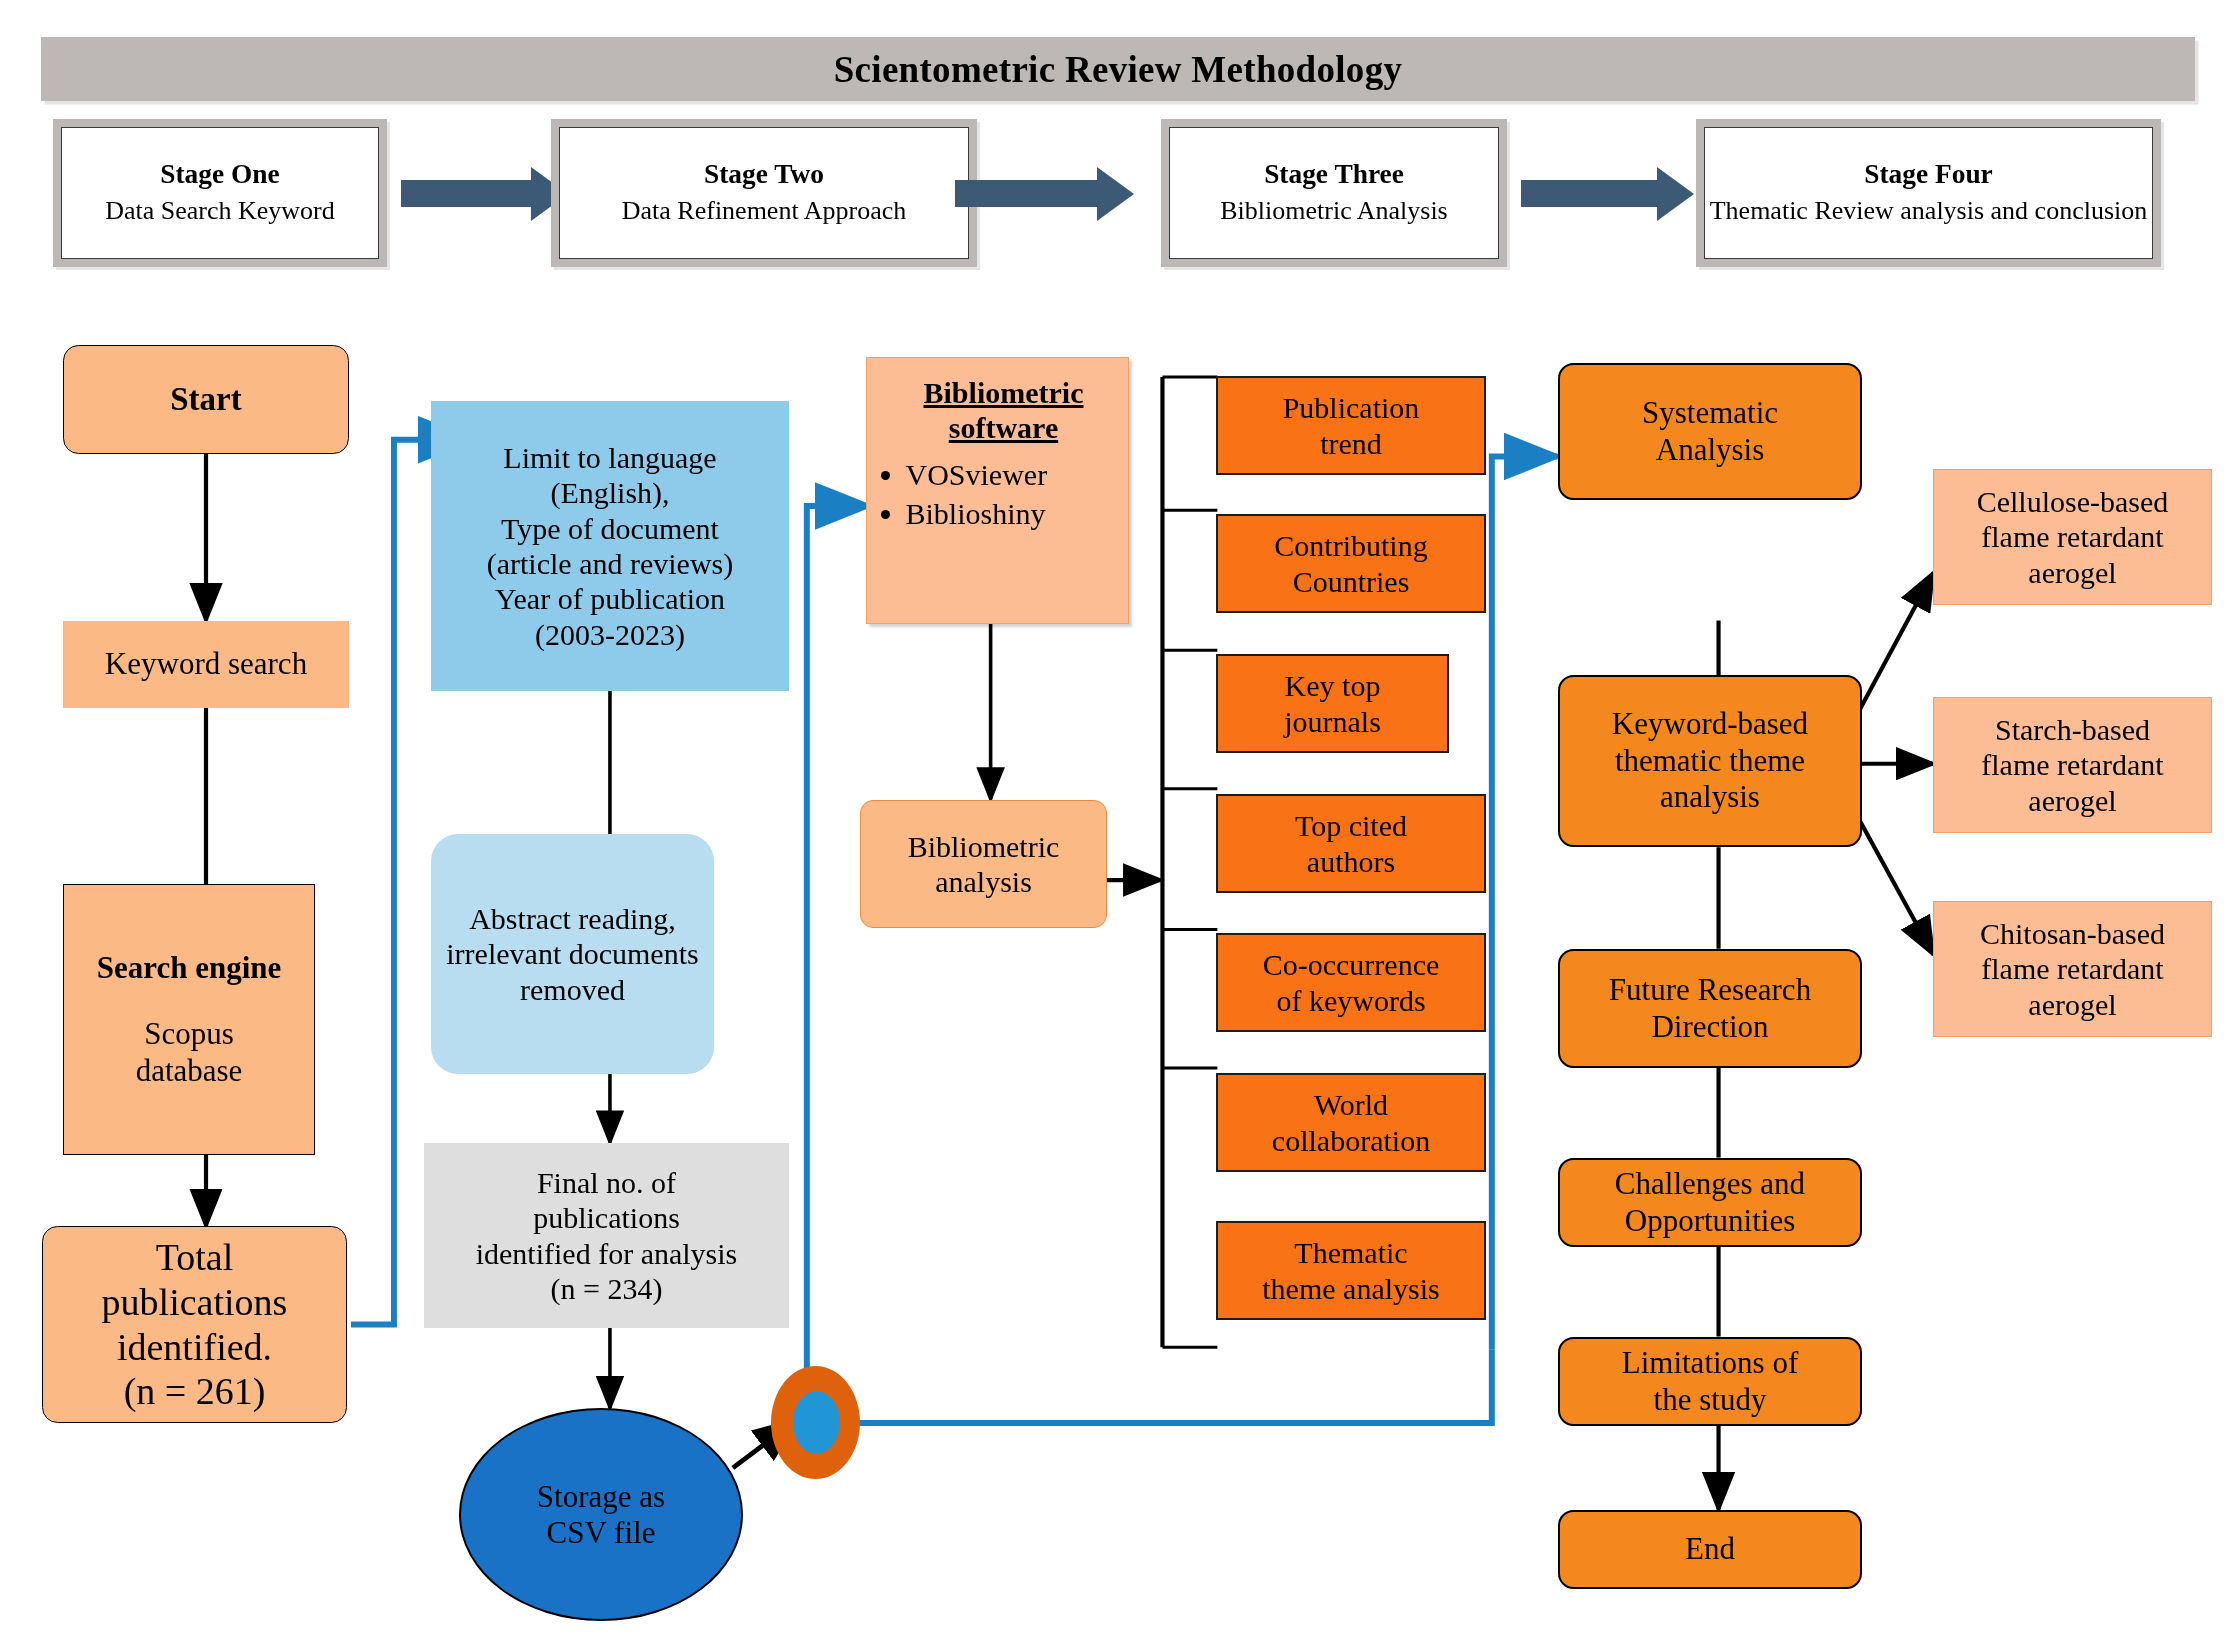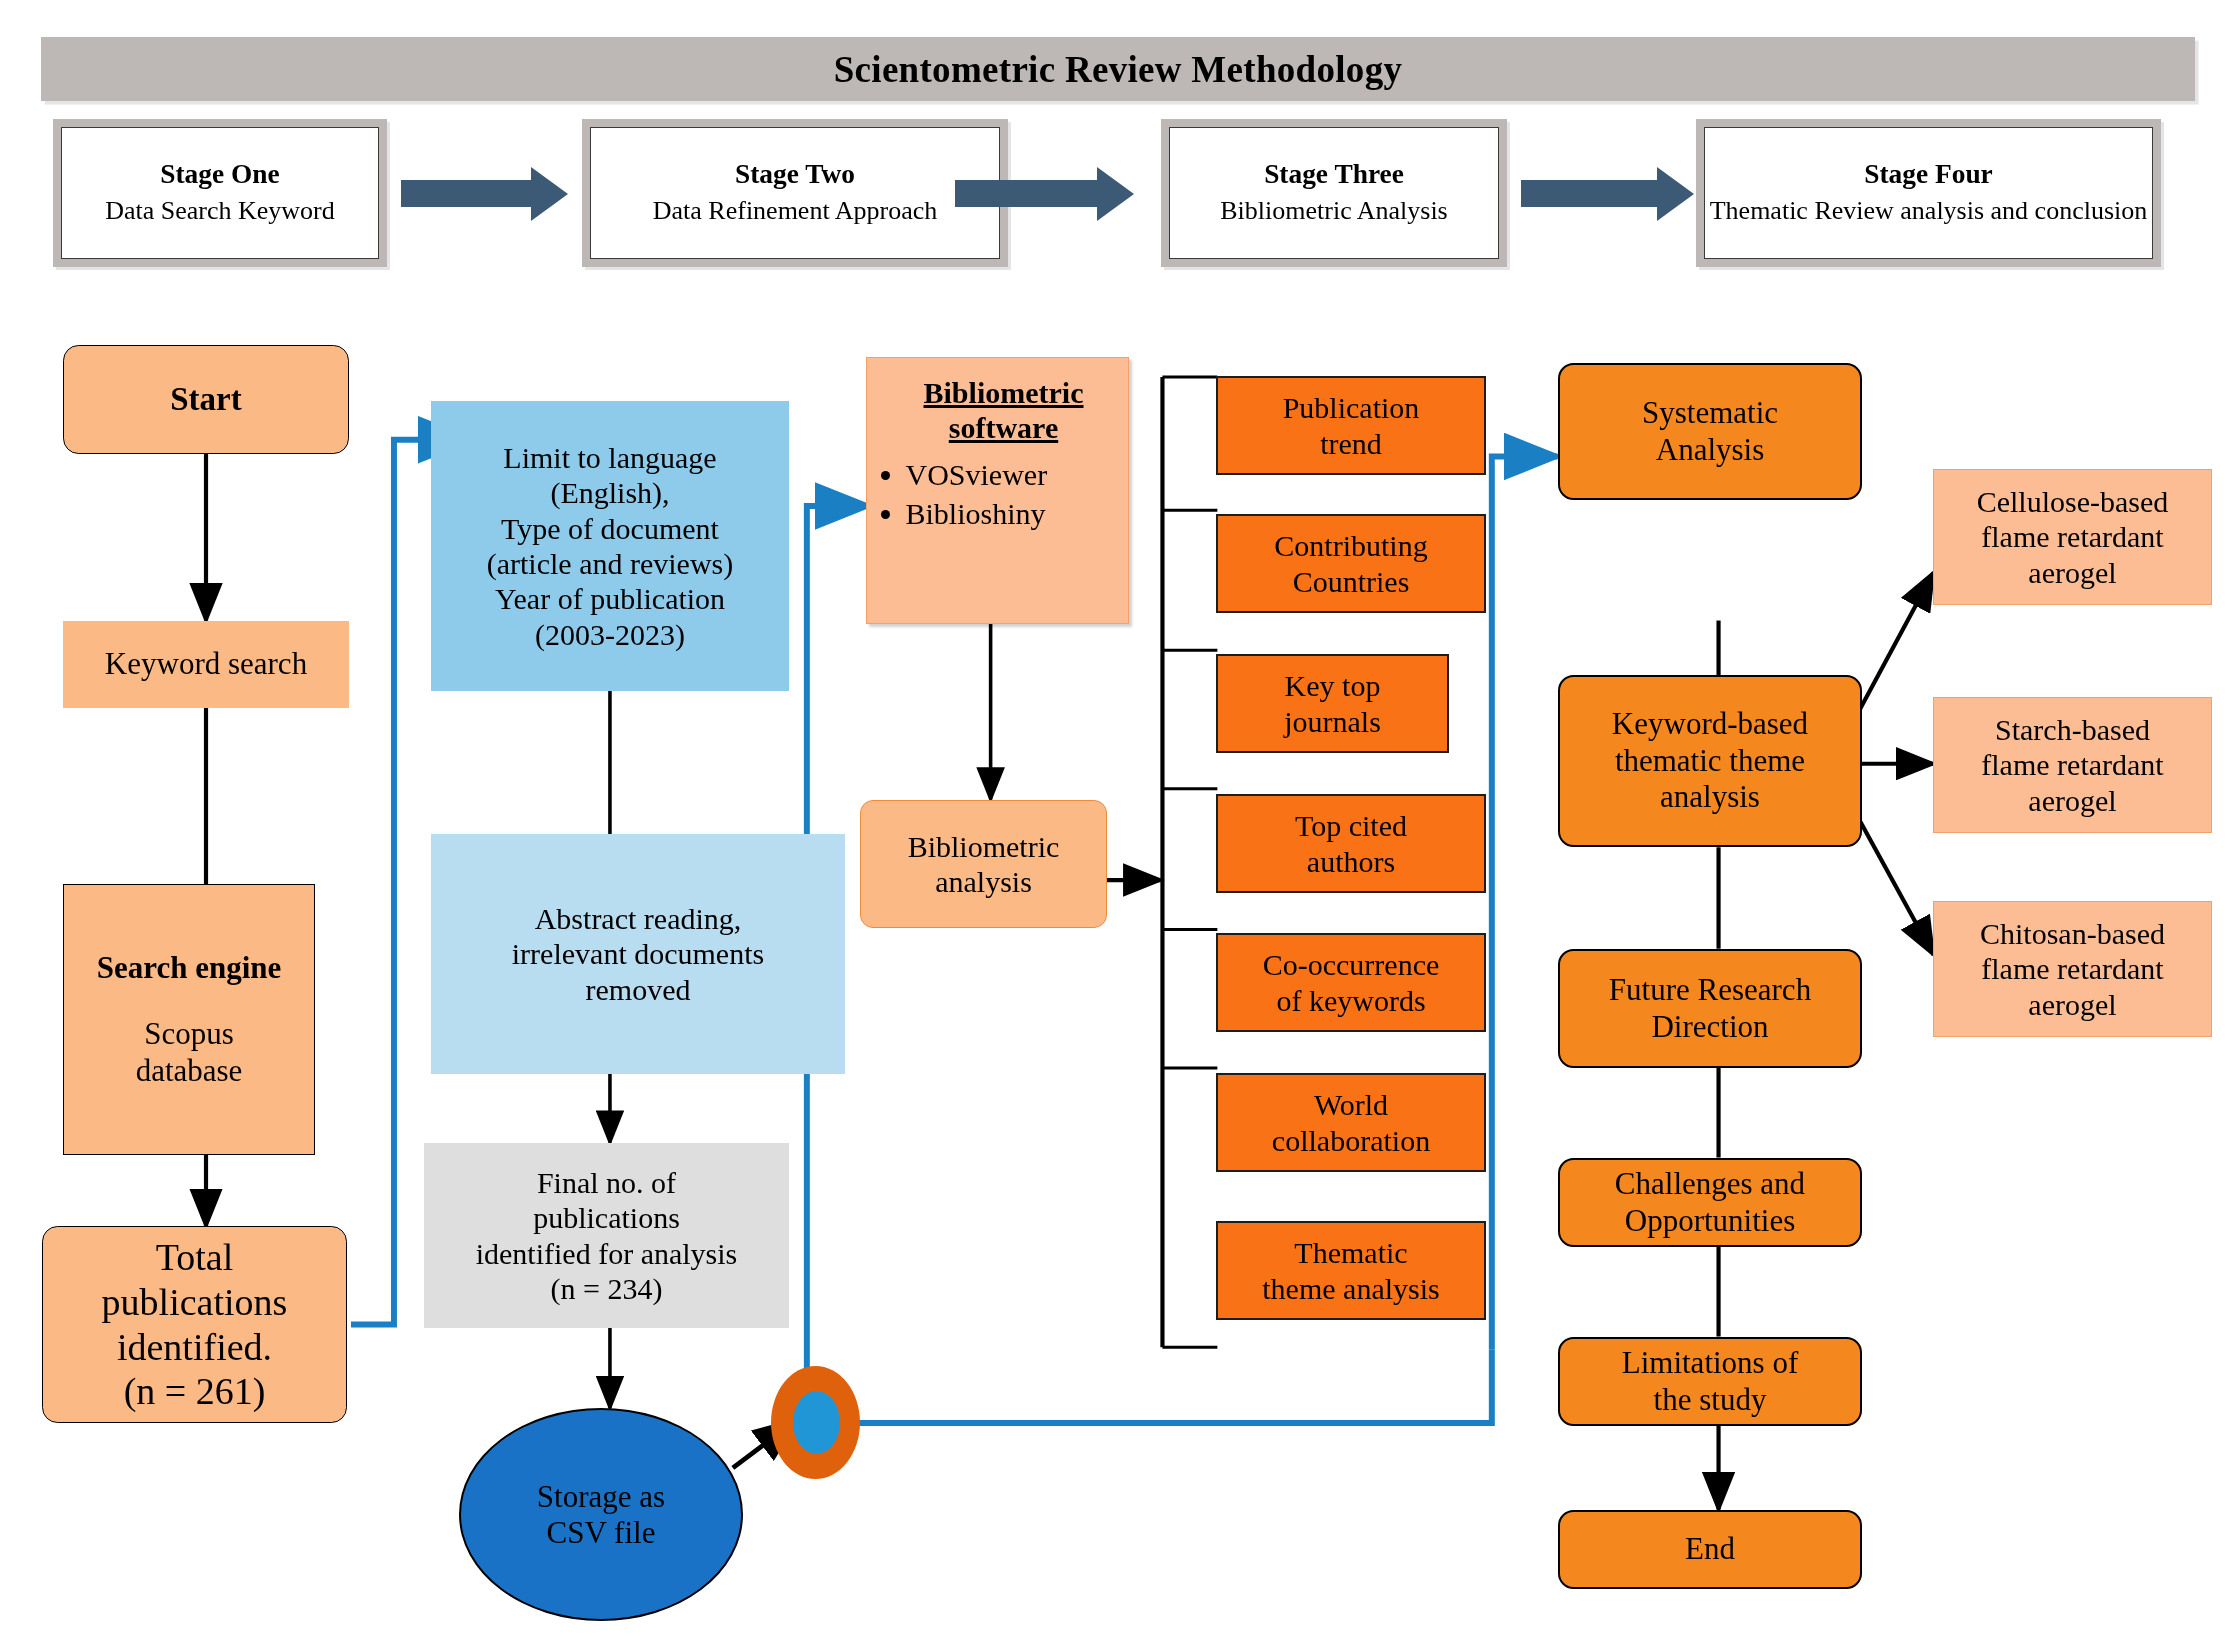--- a/index.html
+++ b/index.html
@@ -128,21 +128,21 @@
       <div class="sdesc">Data Search
 Keyword</div>
     </div>
   </div>
 
   <div class="fatarrow" style="left:401px;top:167px;width:167px;height:54px;">
     <div class="shaft" style="width:130px;"></div>
     <div class="head" style="left:130px;"></div>
   </div>
 
-  <div class="stage" style="left:582px;top:119px;width:426px;height:148px;">
+  <div class="stage" style="left:551px;top:119px;width:426px;height:148px;">
     <div class="face">
       <div class="sname">Stage Two</div>
       <div class="sdesc">Data Refinement
 Approach</div>
     </div>
   </div>
 
   <div class="fatarrow" style="left:955px;top:167px;width:179px;height:54px;">
     <div class="shaft" style="width:142px;"></div>
     <div class="head" style="left:142px;"></div>
@@ -192,21 +192,21 @@
 
   <div class="node blue" style="left:431px;top:401px;width:358px;height:290px;font-size:30px;white-space:pre-line;">
     <div class="inner">Limit to language
 (English),
 Type of document
 (article  and reviews)
 Year of publication
 (2003-2023)</div>
   </div>
 
-  <div class="node blue-lite" style="left:431px;top:834px;width:414px;height:240px;font-size:30px;white-space:pre-line;">
+  <div class="node blue-lite" style="left:431px;top:834px;width:283px;height:240px;font-size:30px;white-space:pre-line;border-radius:27px;">
     <div class="inner">Abstract reading,
 irrelevant  documents
 removed</div>
   </div>
 
   <div class="node grey" style="left:424px;top:1143px;width:365px;height:185px;font-size:30px;white-space:pre-line;">
     <div class="inner">Final no. of
 publications
 identified  for analysis
 (n = 234)</div>

